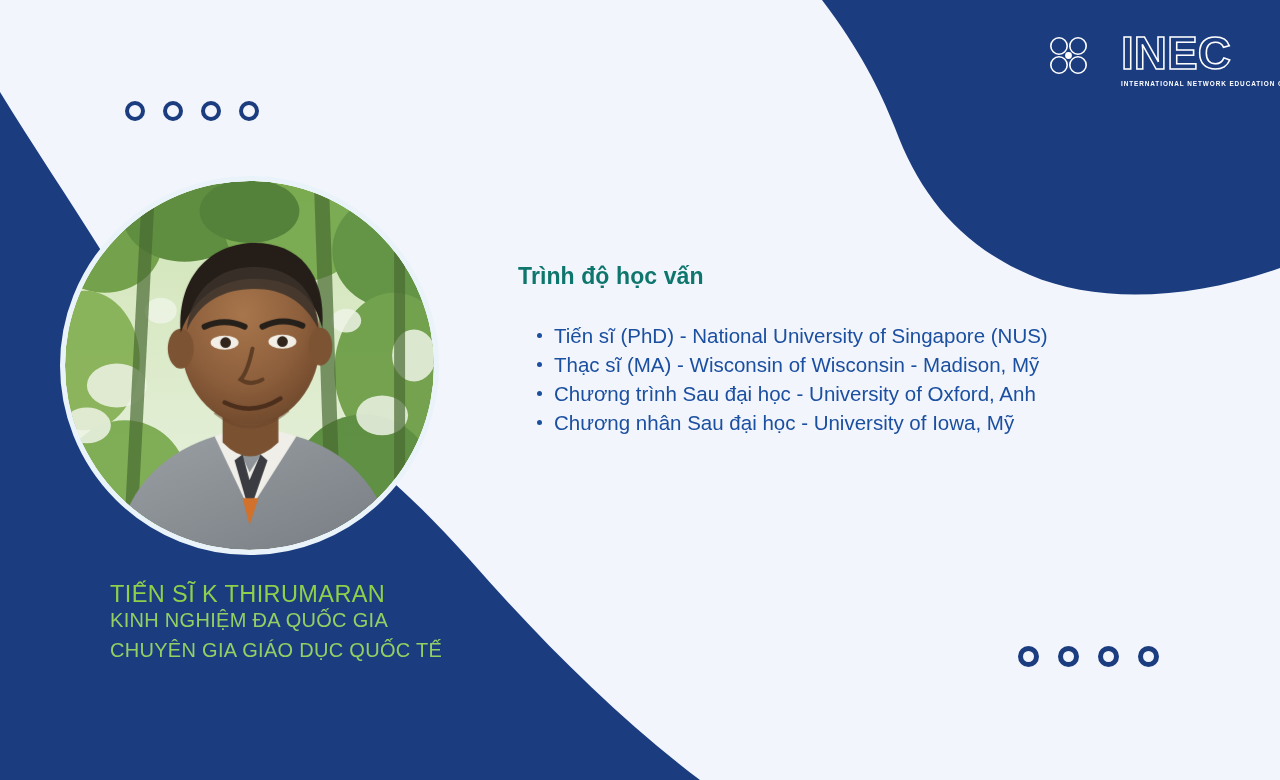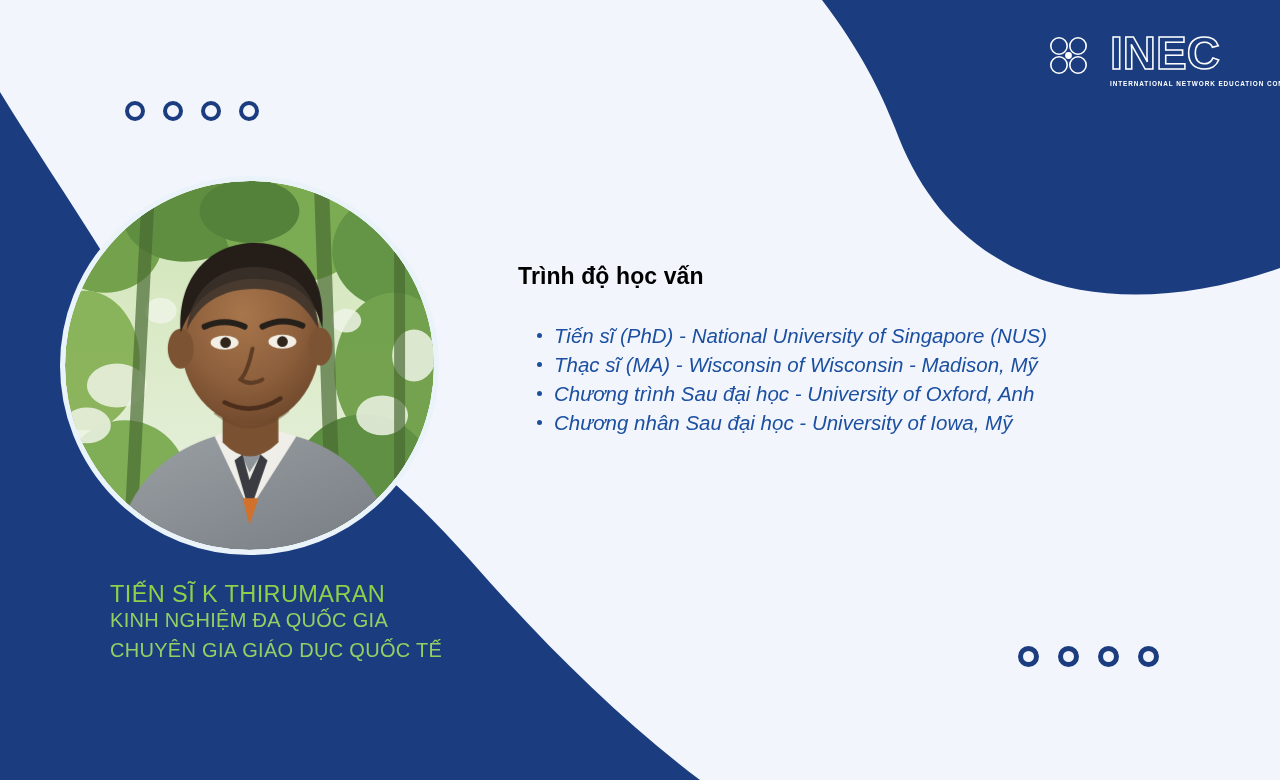--- a/index.html
+++ b/index.html
@@ -32,21 +32,21 @@
 
   
   #logo {
     position: absolute;
     left: 1044px;
     top: 22px;
     width: 218px;
     height: 72px;
     display: flex;
     align-items: center;
-    gap: 14px;
+    gap: 25px;
   }
   #logo-mark { width: 52px; height: 52px; flex: 0 0 auto; }
   #logo-text-wrap {
     display: flex;
     flex-direction: column;
     align-items: flex-start;
     margin-top: 2px;
   }
   #logo-word {
     font-size: 46px;
@@ -115,38 +115,37 @@
   
   #content {
     position: absolute;
     left: 518px;
     top: 263px;
     width: 700px;
   }
   #edu-heading {
     font-size: 23px;
     font-weight: bold;
-    color: #000000;
+    color: #0f766e;
     letter-spacing: 0.1px;
     margin: 0 0 30px 0;
     line-height: 1.2;
   }
   #edu-list {
     list-style: none;
     margin: 0;
     padding: 0;
   }
   #edu-list li {
     position: relative;
     font-size: 20.5px;
     color: #1b4fa0;
     line-height: 29px;
     padding-left: 36px;
     white-space: nowrap;
-    font-style: italic;
   }
   #edu-list li::before {
     content: "";
     position: absolute;
     left: 19px;
     top: 12.5px;
     width: 5px;
     height: 5px;
     border-radius: 50%;
     background: #1b4fa0;

